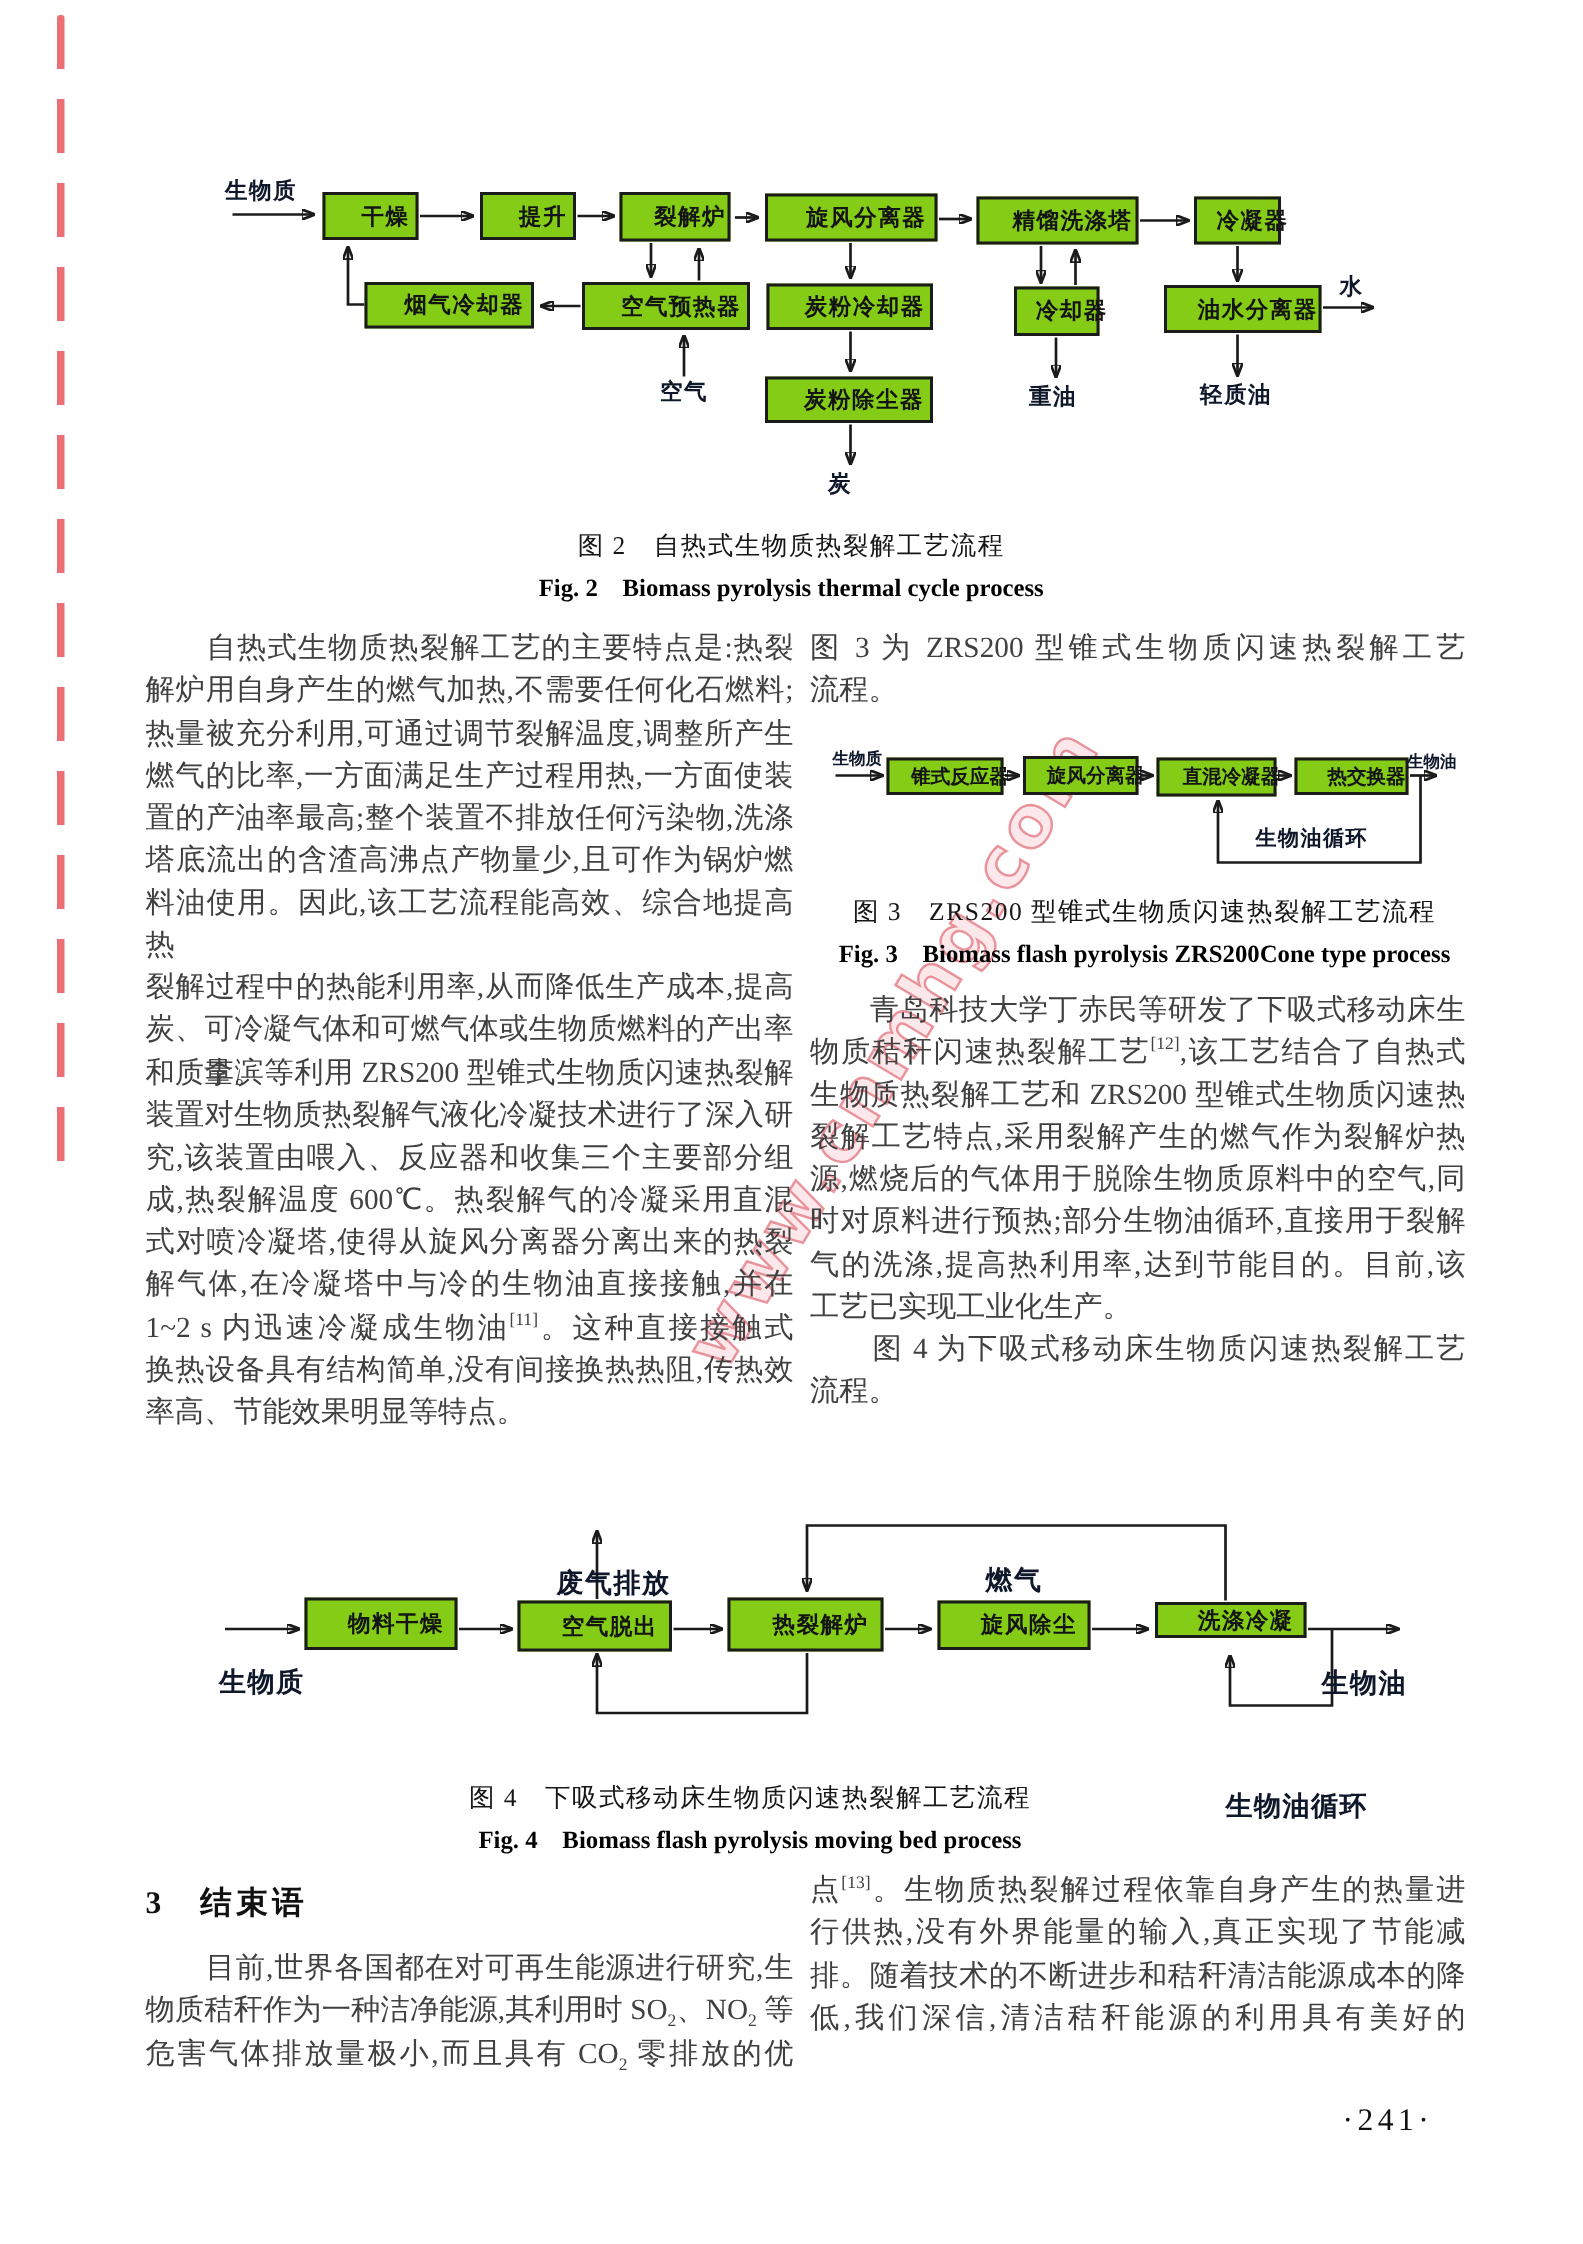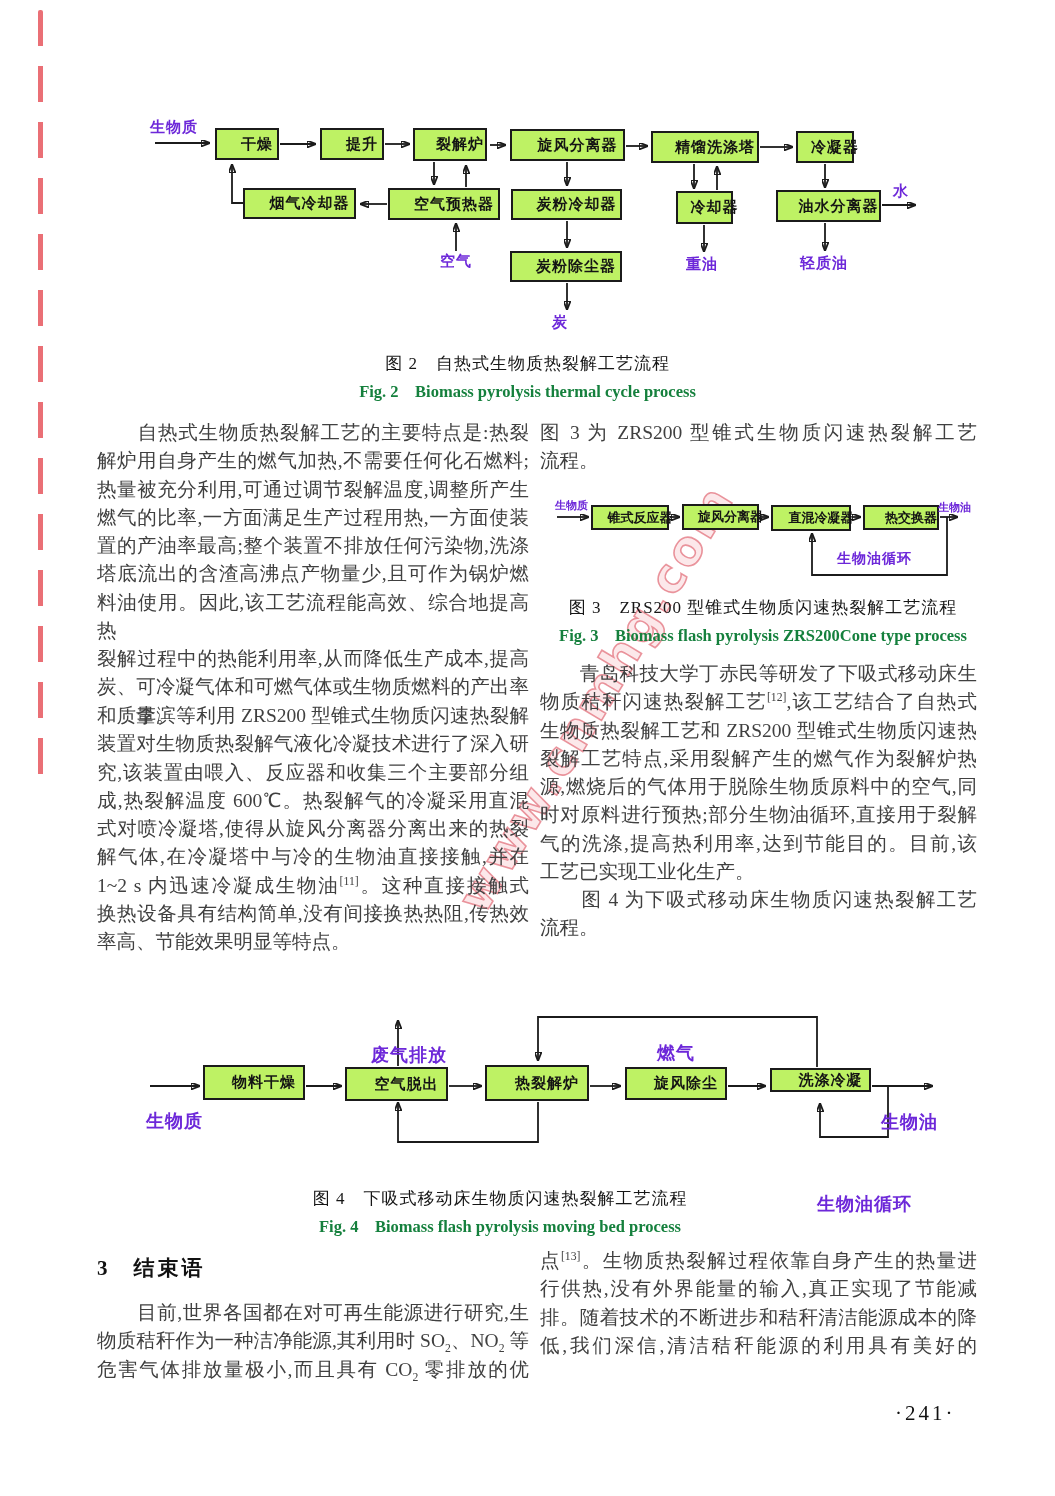--- a/index.html
+++ b/index.html
@@ -11,36 +11,36 @@
       background:repeating-linear-gradient(180deg, rgba(228,71,79,.78) 0 36px, transparent 36px 56px);
       border-radius:2px;}
 
   
   .watermark{position:absolute;left:368px;top:700px;width:420px;text-align:center;
       font-family:"DejaVu Sans", sans-serif;font-size:47px;font-weight:bold;letter-spacing:3px;
       color:rgba(240,150,160,0.22);-webkit-text-stroke:1.6px rgba(217,68,82,.55);
       transform:rotate(-59deg);transform-origin:50% 50%;white-space:nowrap;pointer-events:none;}
 
   
-  .fbox{position:absolute;border:2px solid #1b1b1b;background:#bef264;box-sizing:border-box;
+  .fbox{position:absolute;border:2px solid #1b1b1b;background:#84cc16;box-sizing:border-box;
       display:flex;align-items:center;justify-content:center;
       font-family:serif;font-weight:700;color:#141414;font-size:15px;letter-spacing:1px;white-space:nowrap;padding-left:20px;}
   .fbox-s{font-size:13px;letter-spacing:0;}
-  .flabel{position:absolute;font-family:serif;font-weight:700;color:#6d28d9;font-size:15px;
+  .flabel{position:absolute;font-family:serif;font-weight:700;color:#0f172a;font-size:15px;
       letter-spacing:1px;white-space:nowrap;}
   .flabel-s{font-size:11px;letter-spacing:0;}
   .flabel-m{font-size:18px;margin-top:48px;}
 
   svg.arrows{position:absolute;left:0;top:0;pointer-events:none;}
   svg.arrows path{stroke:#1b1b1b;stroke-width:1.8;fill:none;}
 
   
   .cap{position:absolute;text-align:center;white-space:nowrap;}
   .cap-zh{font-family:serif;font-weight:400;font-size:17px;color:#161616;letter-spacing:1px;}
-  .cap-en{font-family:"Liberation Serif", serif;font-weight:700;font-size:16.5px;color:#15803d;}
+  .cap-en{font-family:"Liberation Serif", serif;font-weight:700;font-size:16.5px;color:#000000;}
 
   
   .tcol{position:absolute;font-family:serif;font-size:19.5px;line-height:28.25px;color:#404040;}
   .tline{text-align:justify;text-align-last:justify;white-space:normal;}
   .tline.last{text-align-last:left;}
   .tline sup{font-size:0.60em;vertical-align:super;line-height:0;}
   .tline sub{font-size:0.60em;vertical-align:sub;line-height:0;}
 
   .sec-head{position:absolute;left:97px;top:1254px;font-family:serif;font-weight:700;
       font-size:21px;color:#111;}

